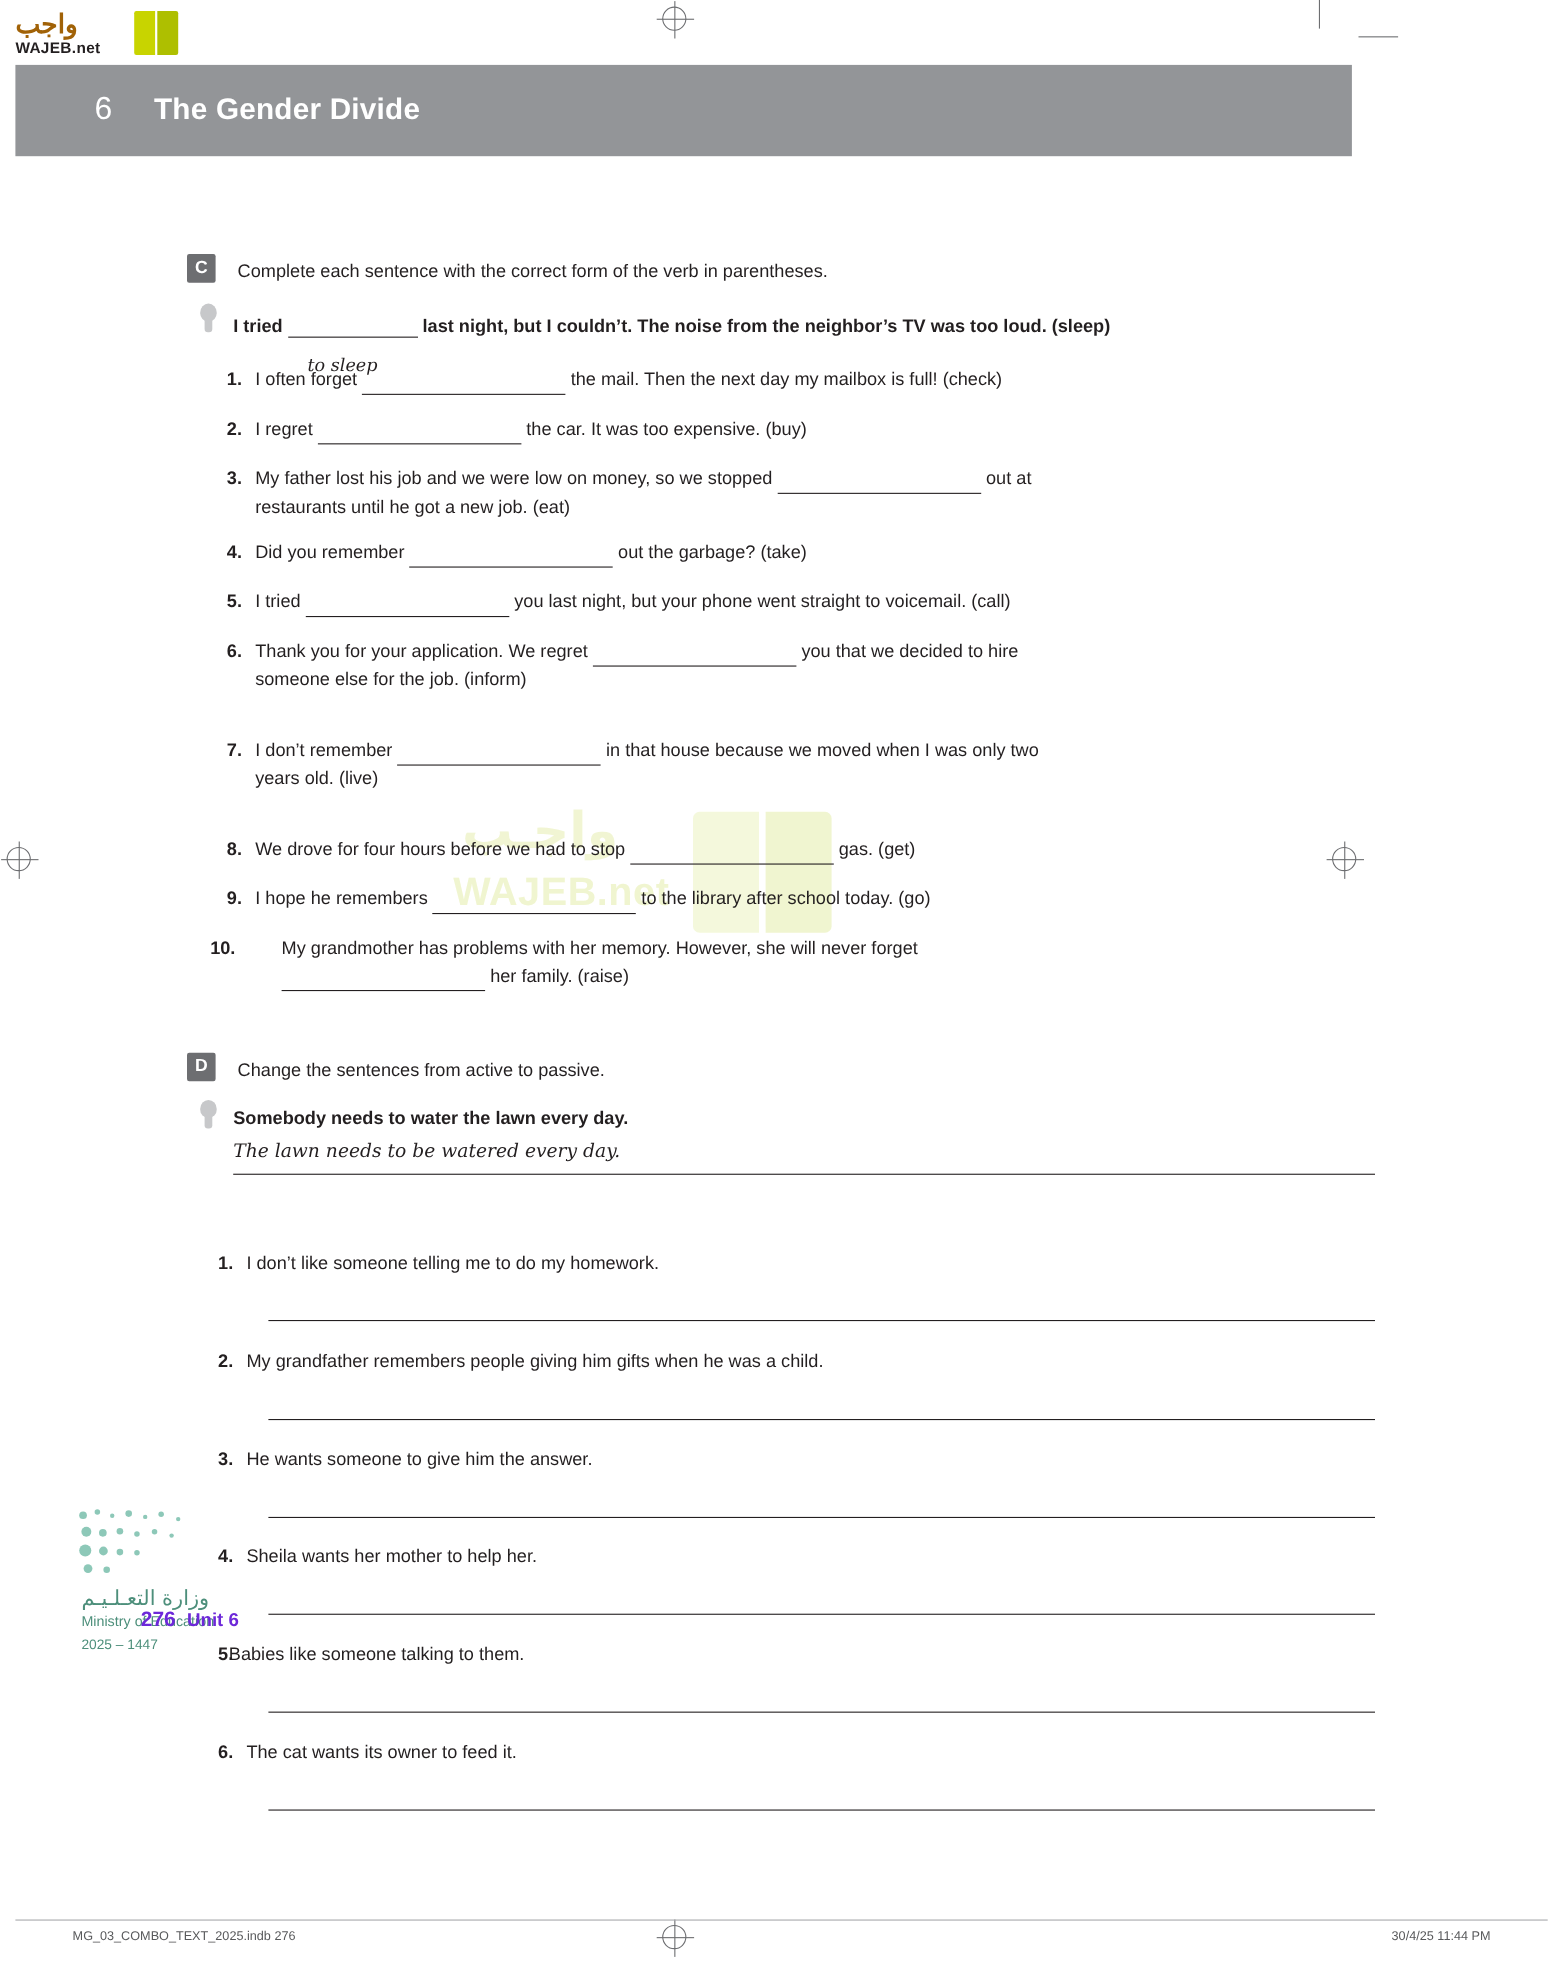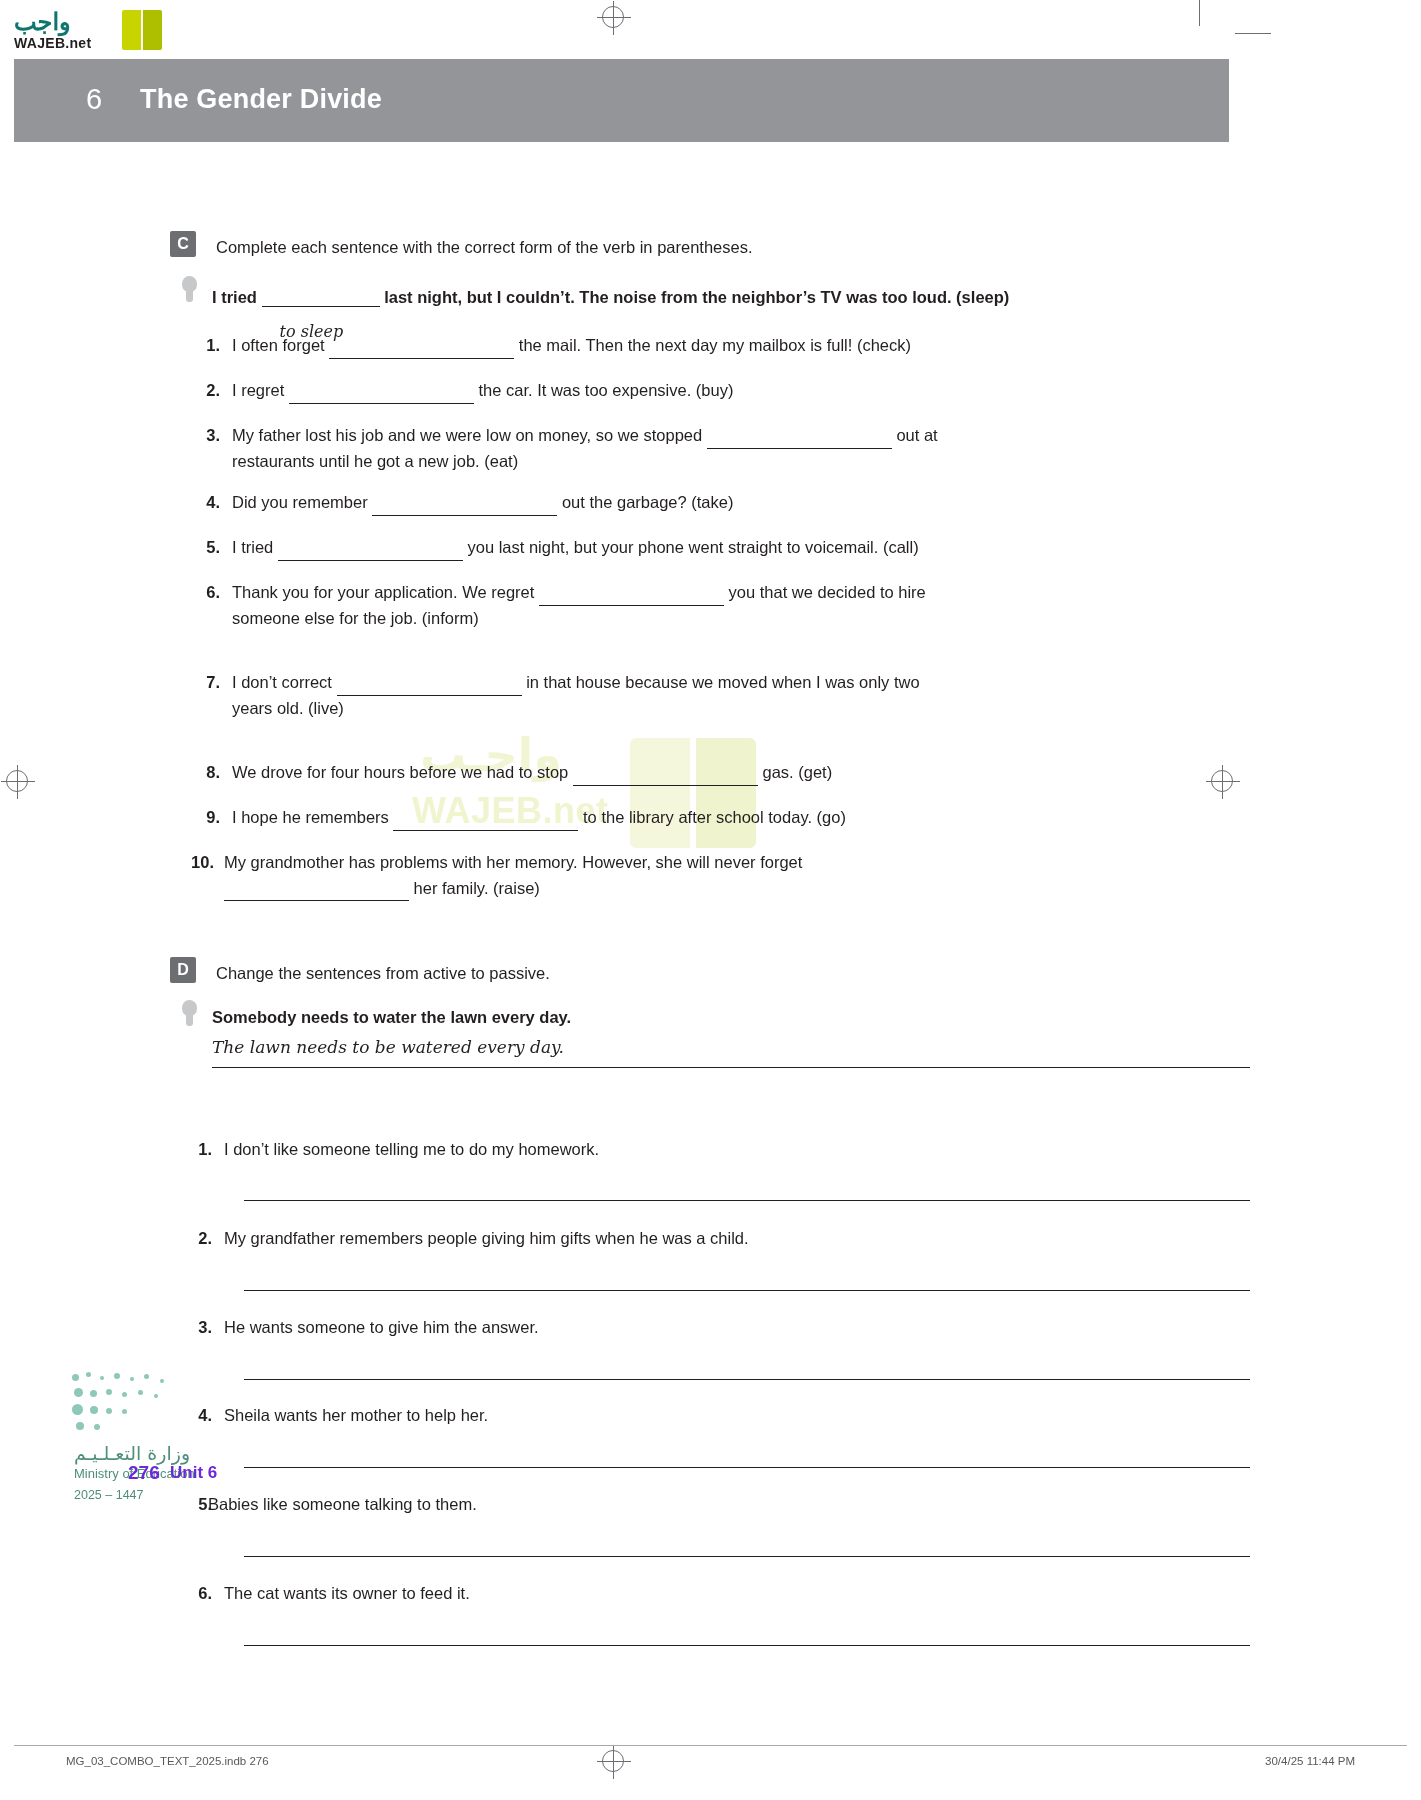--- a/index.html
+++ b/index.html
@@ -80,21 +80,21 @@
     position: absolute;
     left: 8px;
     top: 4px;
     width: 160px;
     height: 52px;
   }
   .wajeb-top .ar {
     position: absolute;
     left: 6px; top: 4px;
     font-size: 24px;
-    color: #0f766e;
+    color: #a16207;
     font-weight: bold;
     font-family: Liberation Sans, sans-serif;
     direction: rtl;
   }
   .wajeb-top .lat {
     position: absolute;
     left: 6px; top: 31px;
     font-size: 14px;
     font-weight: bold;
     color: #231f20;
@@ -435,21 +435,21 @@
         <span class="blank" style="width:185px;"></span>
         <span>you that we decided to hire</span>
         <br>
         <span>someone else for the job. (inform)</span>
       </span>
     </div>
 
     <div class="item" style="left:186px; top:670px; width:1030px;">
       <span class="num">7.</span>
       <span class="txt">
-        <span>I don’t correct</span>
+        <span>I don’t remember</span>
         <span class="blank" style="width:185px;"></span>
         <span>in that house because we moved when I was only two</span>
         <br>
         <span>years old. (live)</span>
       </span>
     </div>
 
     <div class="item" style="left:186px; top:760px; width:1030px;">
       <span class="num">8.</span>
       <span class="txt">
@@ -463,21 +463,21 @@
       <span class="num">9.</span>
       <span class="txt">
         <span>I hope he remembers</span>
         <span class="blank" style="width:185px;"></span>
         <span>to the library after school today. (go)</span>
       </span>
     </div>
 
     <div class="item" style="left:180px; top:850px; width:1030px;">
       <span class="num">10.</span>
-      <span class="txt" style="margin-left:44px;">
+      <span class="txt" style="margin-left:76px;">
         <span>My grandmother has problems with her memory. However, she will never forget</span>
         <br>
         <span class="blank" style="width:185px;"></span>
         <span>her family. (raise)</span>
       </span>
     </div>
 
     <div class="ex-badge" style="left:170px; top:957px;">D</div>
     <div class="instruction" style="left:216px; top:964px;">Change the sentences from active to passive.</div>
 

